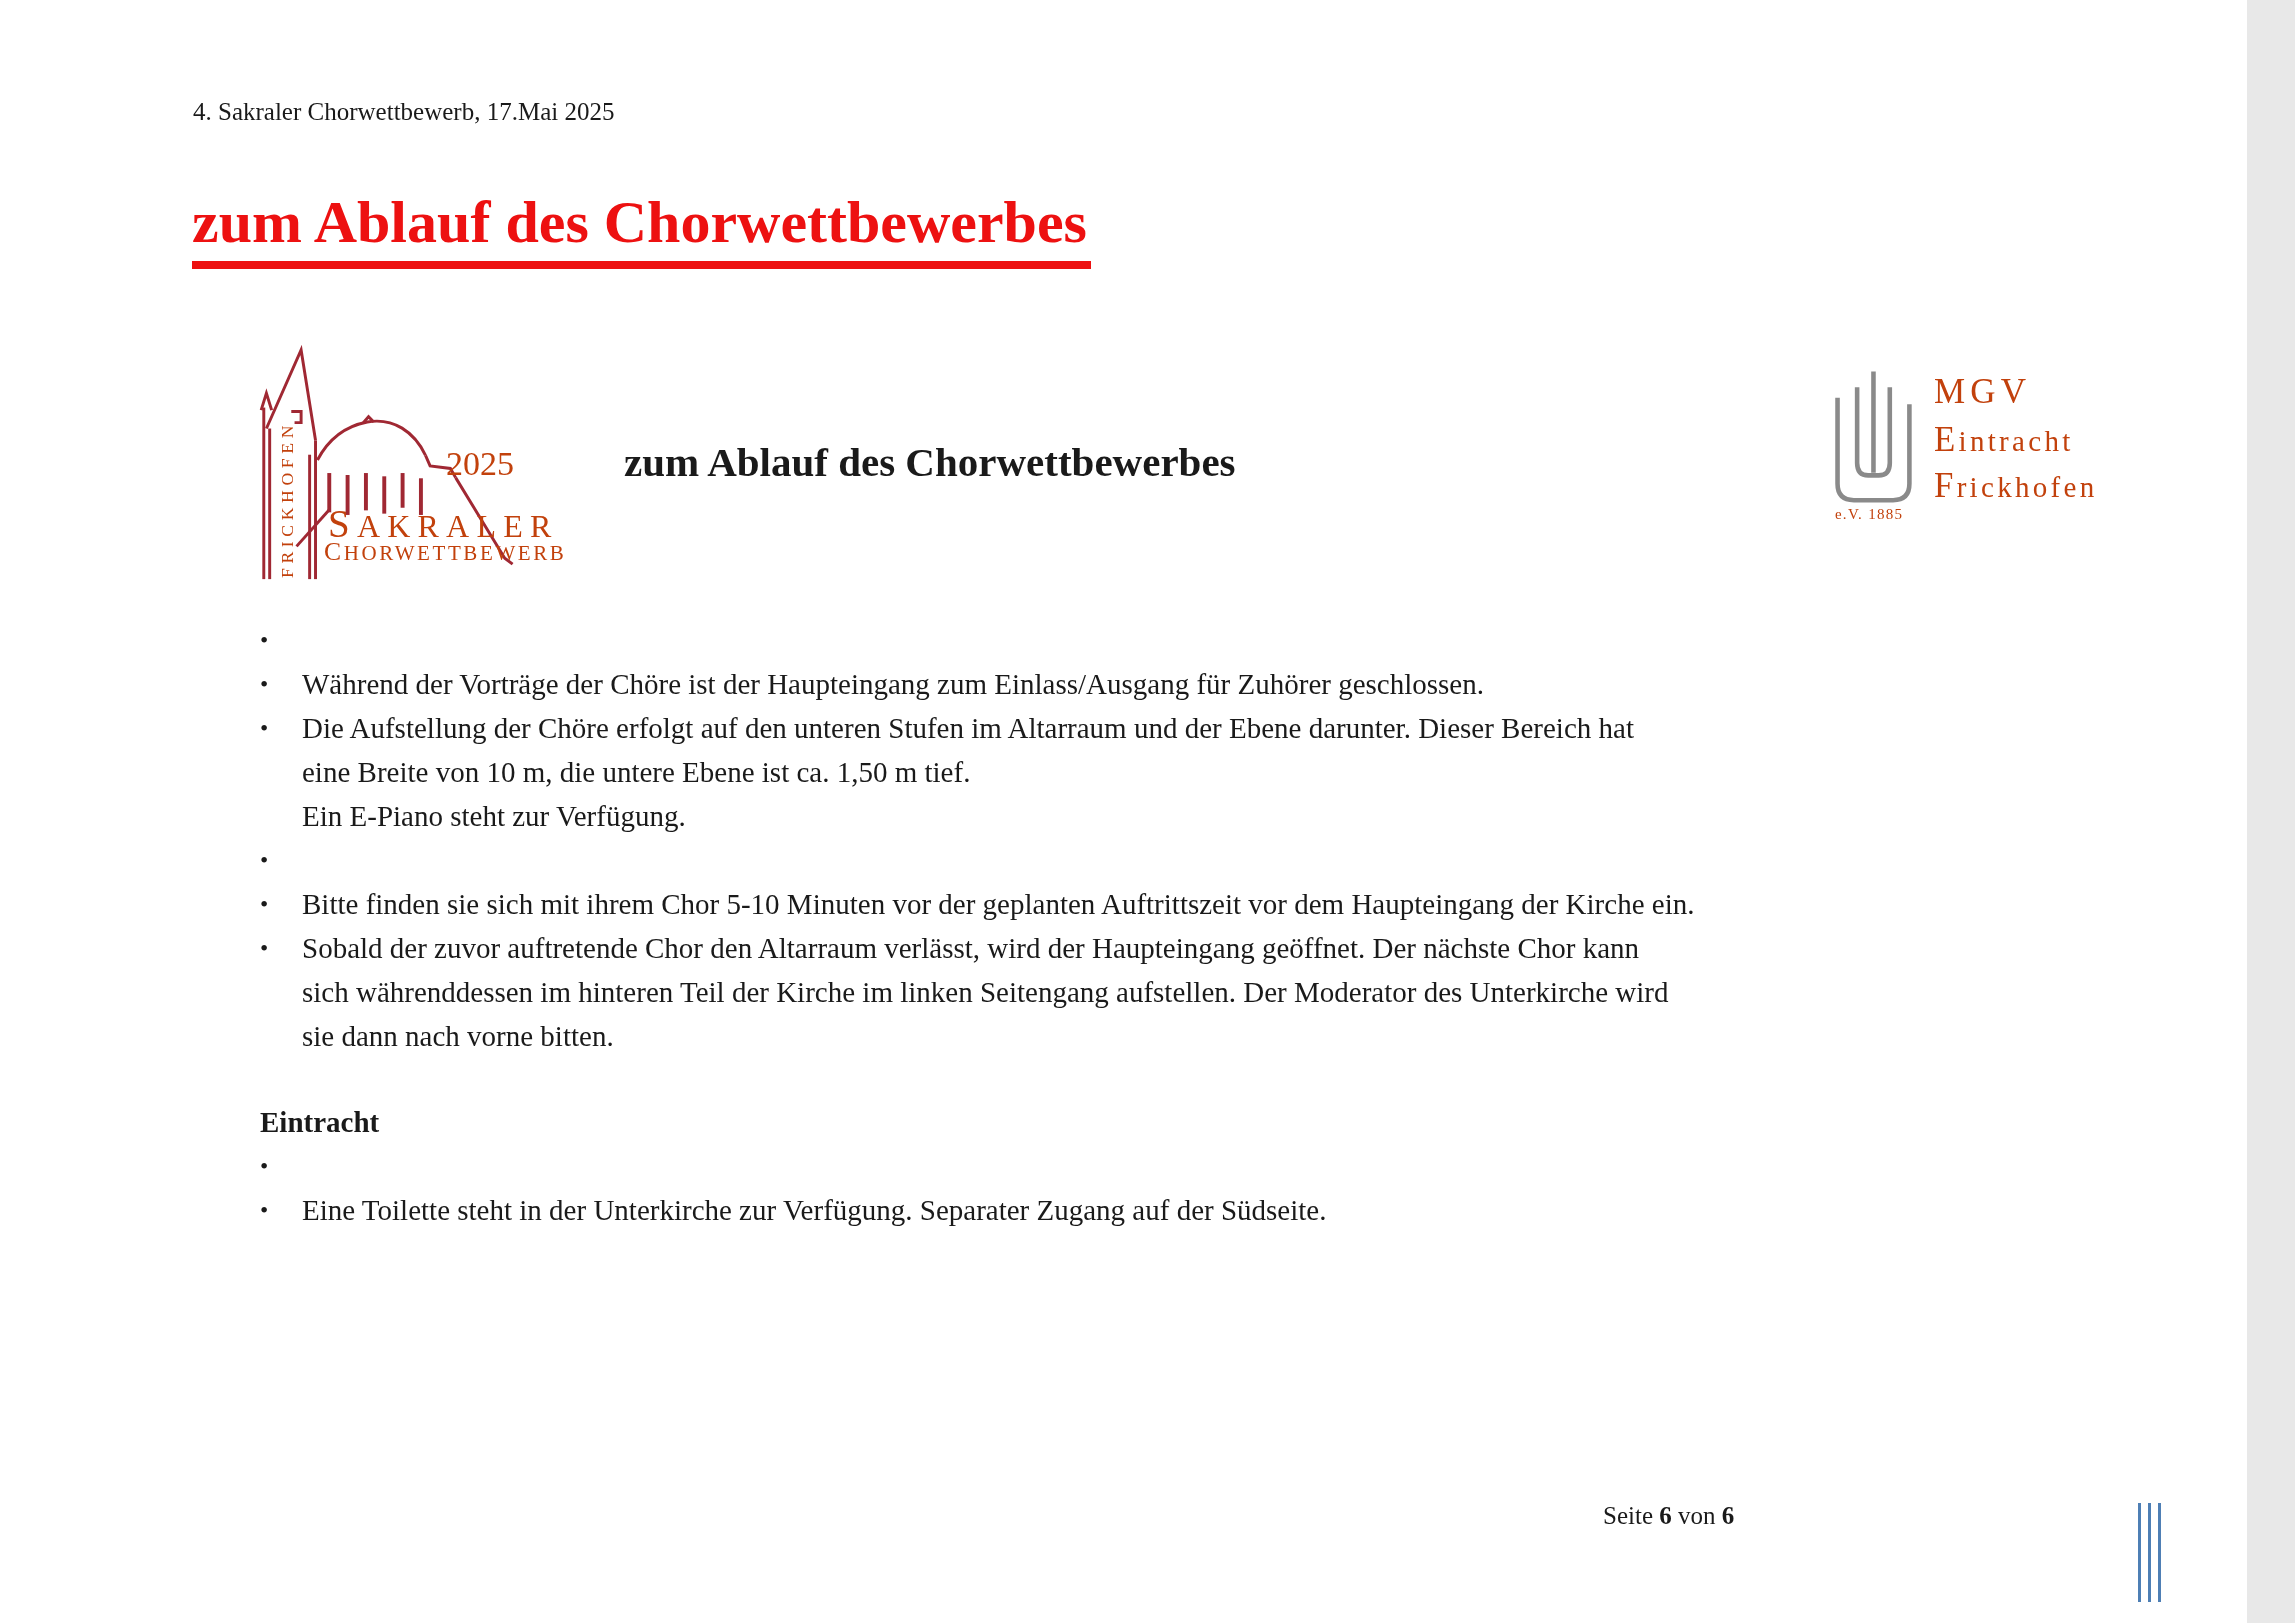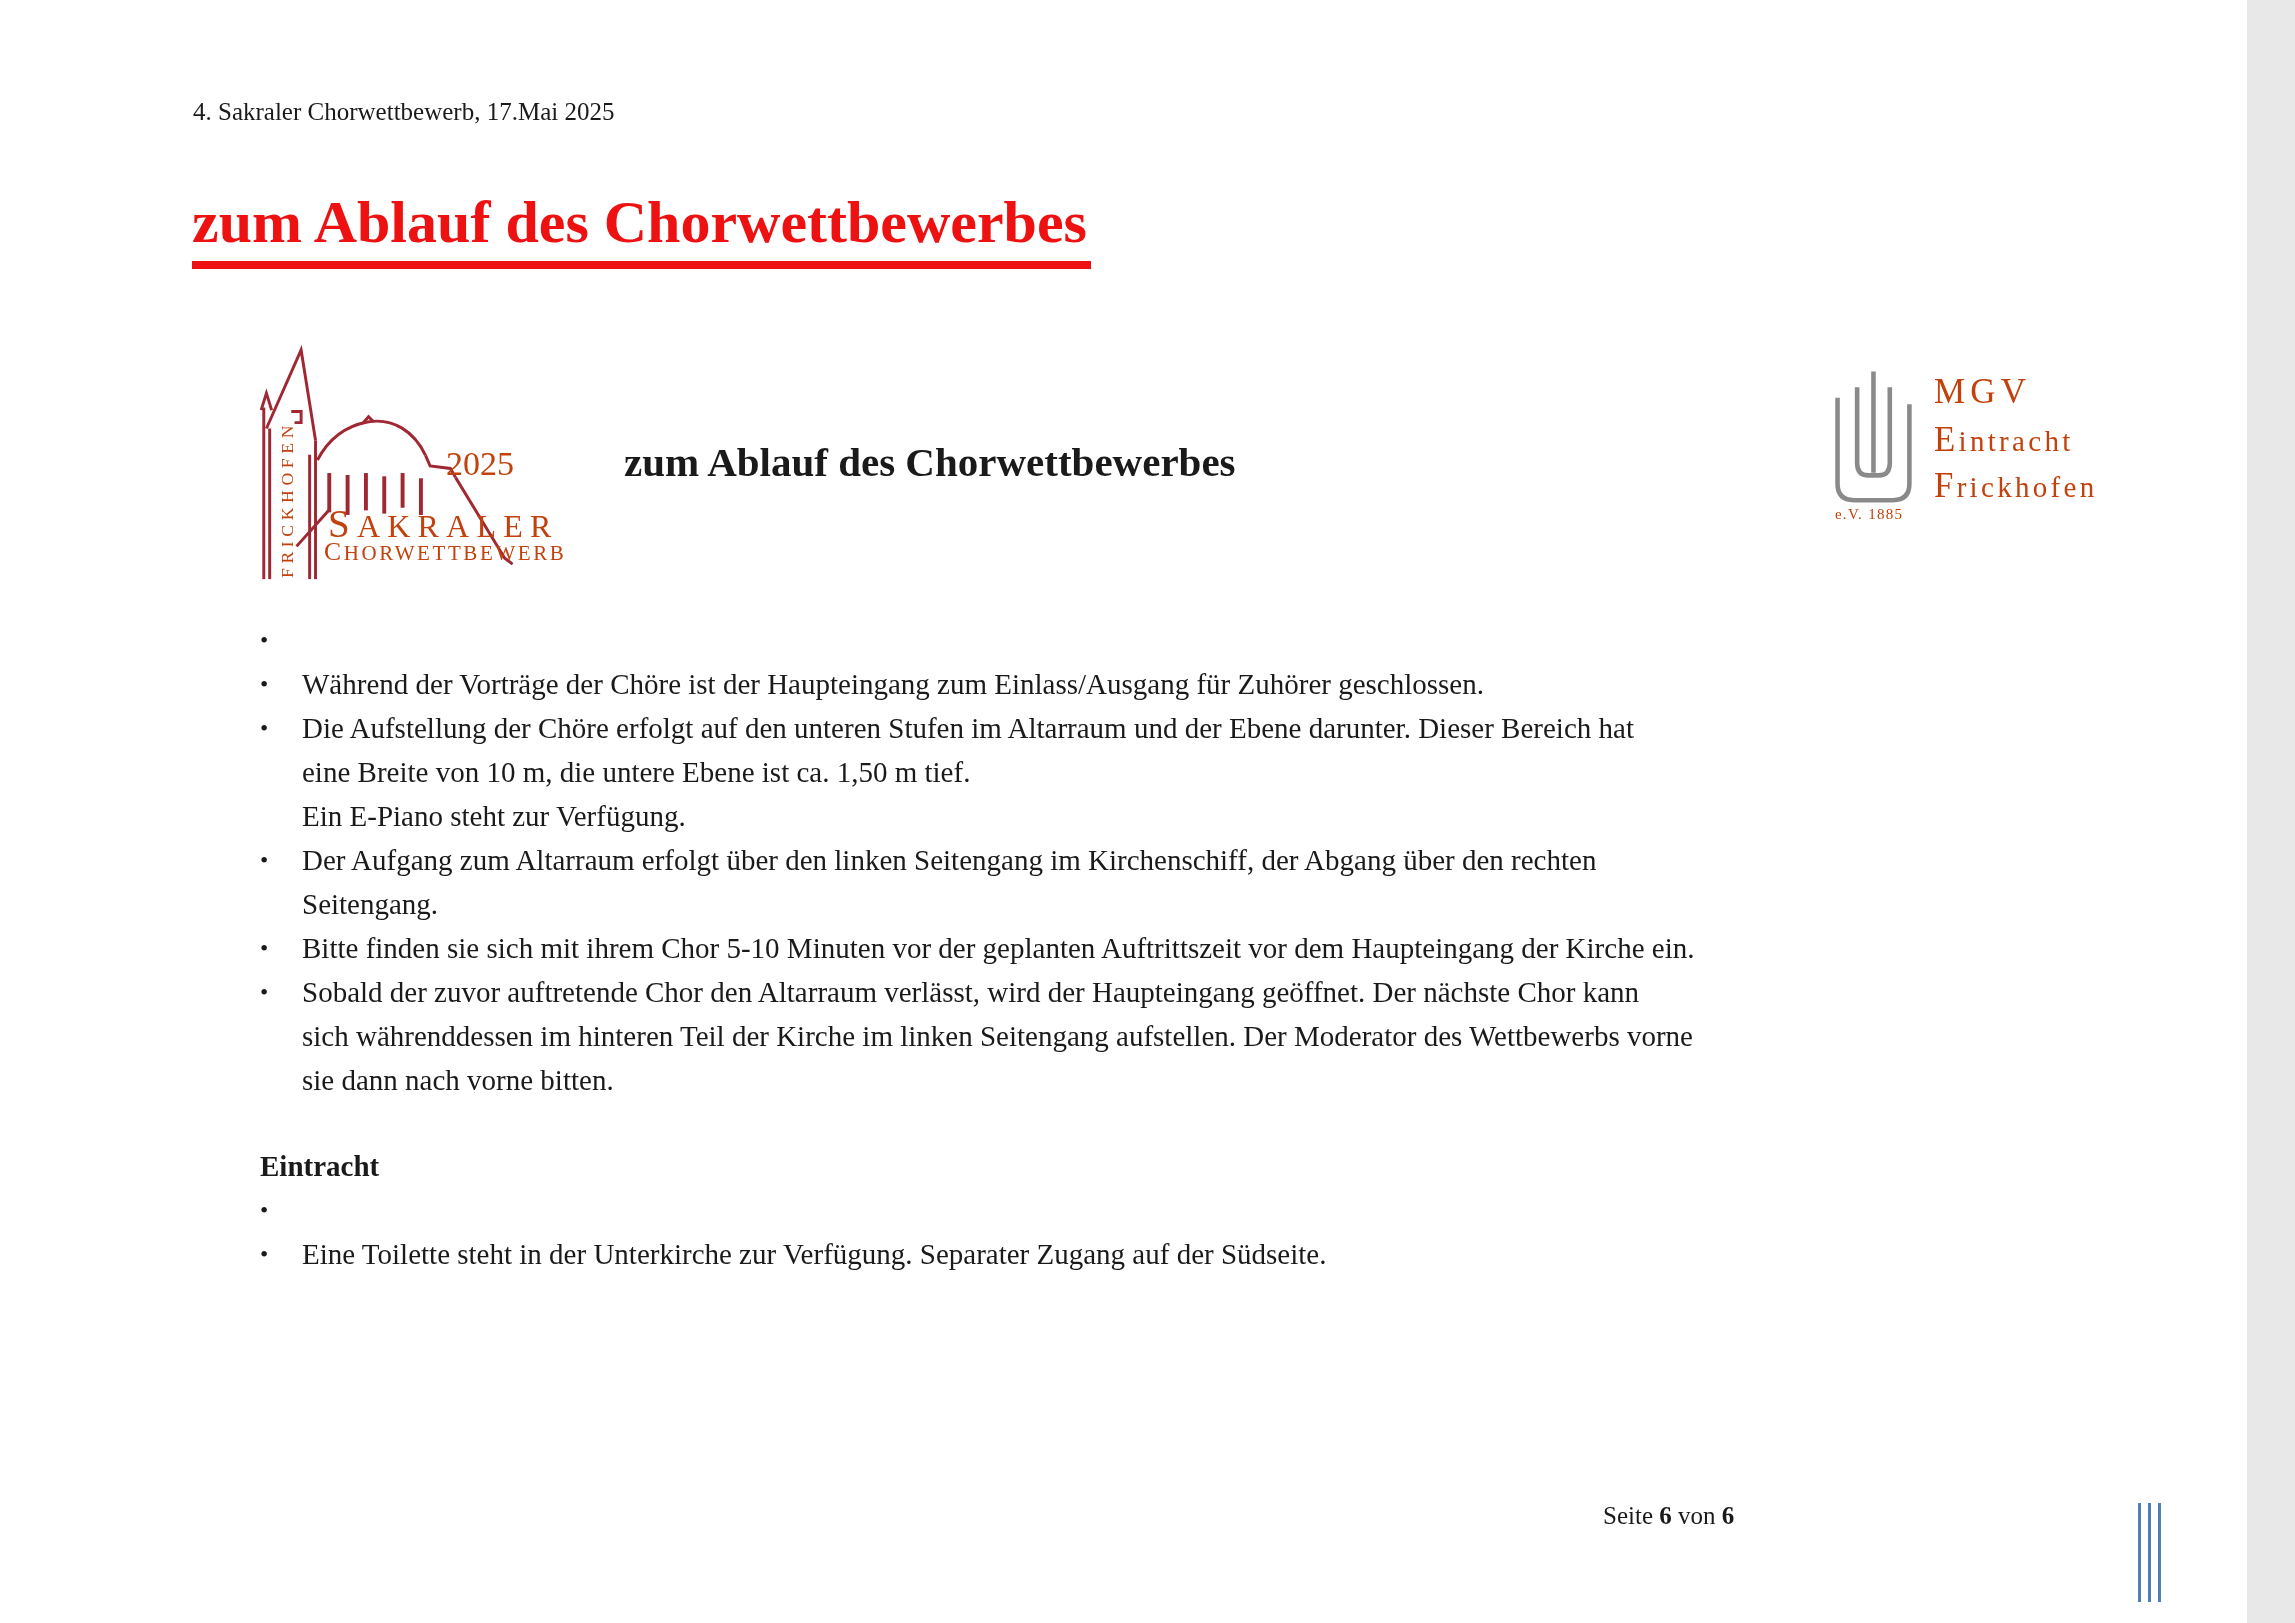--- a/index.html
+++ b/index.html
@@ -133,31 +133,29 @@
         <span class="txt">Während der Vorträge der Chöre ist der Haupteingang zum Einlass/Ausgang für Zuhörer geschlossen.</span>
       </li>
         <li>
         <span class="dot">•</span>
         <span class="txt">Die Aufstellung der Chöre erfolgt auf den unteren Stufen im Altarraum und der Ebene darunter. Dieser Bereich hat
 eine Breite von 10 m, die untere Ebene ist ca. 1,50 m tief.
 Ein E-Piano steht zur Verfügung.</span>
       </li>
         <li>
         <span class="dot">•</span>
-        <span class="txt">Der Aufgang zum Altarraum erfolgt über den linken Seitengang im Kirchenschiff, der Abgang über den rechten
-Seitengang.</span>
       </li>
         <li>
         <span class="dot">•</span>
         <span class="txt">Bitte finden sie sich mit ihrem Chor 5-10 Minuten vor der geplanten Auftrittszeit vor dem Haupteingang der Kirche ein.</span>
       </li>
         <li>
         <span class="dot">•</span>
         <span class="txt">Sobald der zuvor auftretende Chor den Altarraum verlässt, wird der Haupteingang geöffnet. Der nächste Chor kann
-sich währenddessen im hinteren Teil der Kirche im linken Seitengang aufstellen. Der Moderator des Wettbewerbs vorne
+sich währenddessen im hinteren Teil der Kirche im linken Seitengang aufstellen. Der Moderator des Unterkirche wird
 sie dann nach vorne bitten.</span>
       </li>
       </ul>
 
     <div class="allgemein-heading">Eintracht</div>
 
     <ul class="blist">
         <li>
         <span class="dot">•</span>
       </li>

